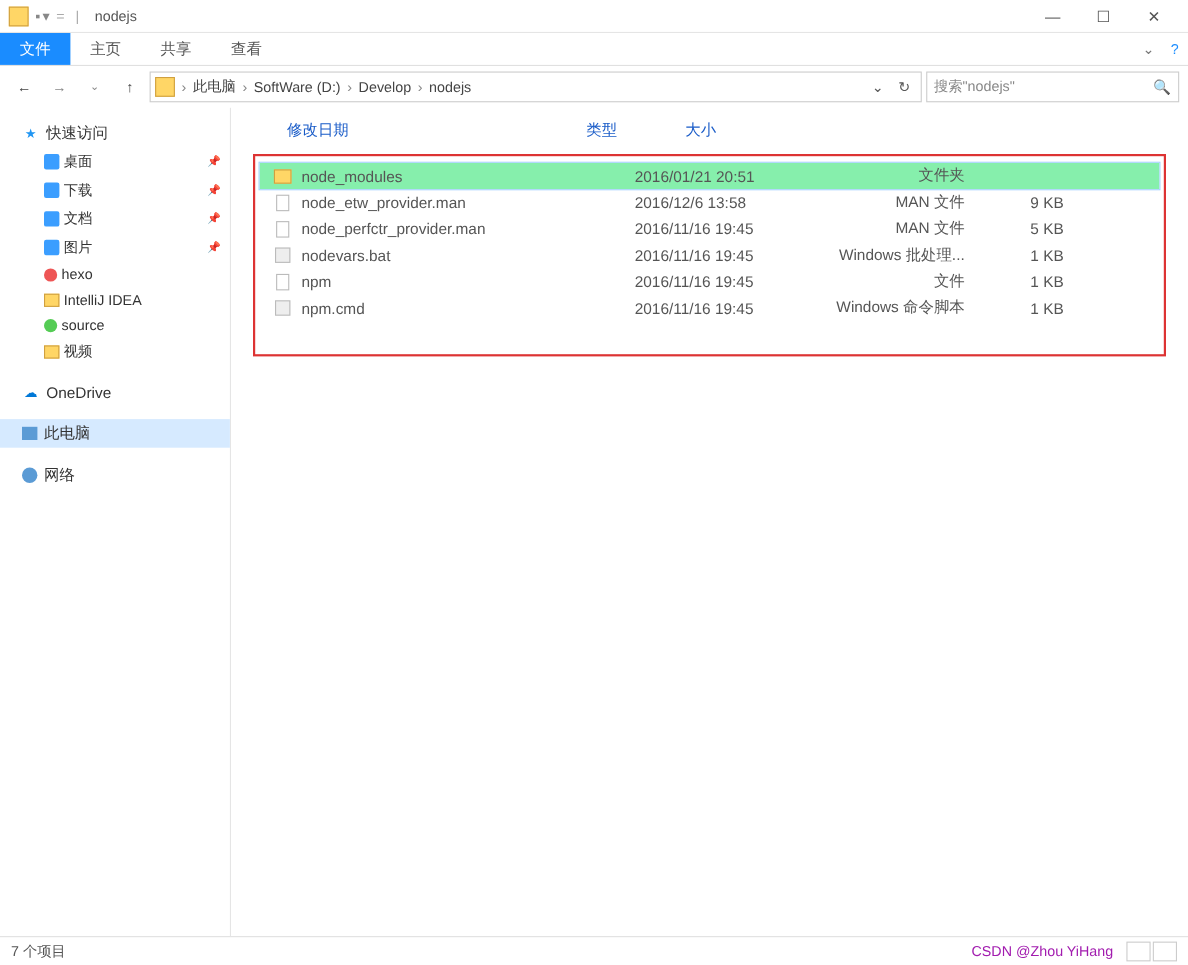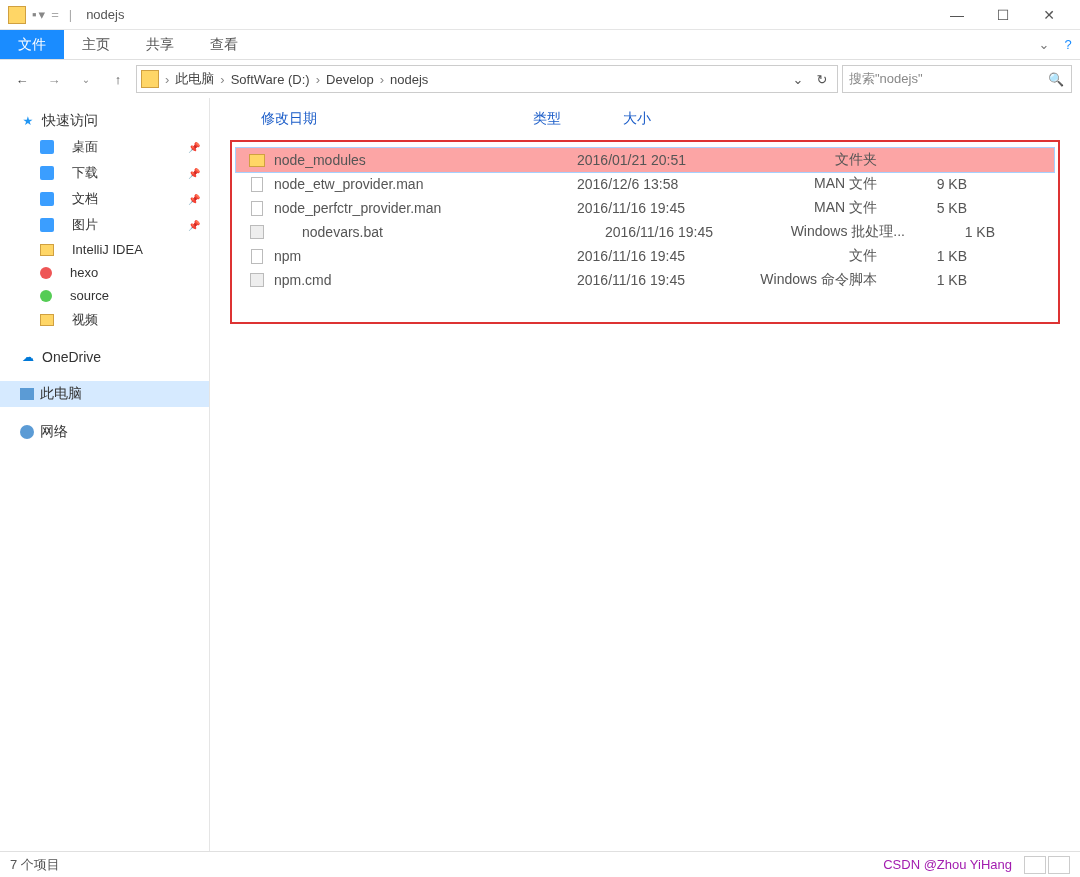--- a/index.html
+++ b/index.html
@@ -35,21 +35,21 @@
 .searchbox { width: 230px; height: 28px; border: 1px solid #ccc; display: flex; align-items: center; padding: 0 6px; color: #888; }
 .searchbox .mag { margin-left: auto; color: #555; }
 
 
 .body { display: flex; height: calc(100% - 30px - 30px - 38px - 26px); }
 
 
 .sidebar { width: 210px; border-right: 1px solid #e5e5e5; padding-top: 10px; }
 .sb-group { margin-bottom: 12px; }
 .sb-head { display: flex; align-items: center; padding: 4px 8px 4px 20px; color: #333; gap: 6px; font-size: 14px; }
-.sb-item { display: flex; align-items: center; padding: 4px 8px 4px 40px; color: #333; gap: 18px; }
+.sb-item { display: flex; align-items: center; padding: 4px 8px 4px 40px; color: #333; gap: 4px; }
 .pin { margin-left: auto; color: #999; font-size: 10px; }
 .ic { width: 16px; height: 16px; display: inline-flex; align-items: center; justify-content: center; font-size: 12px; }
 .ic-star { color: #2196f3; }
 .ic-folder { background: #ffd666; border: 1px solid #d0a040; width: 14px; height: 12px; }
 .ic-blue { background: #3b9eff; width: 14px; height: 14px; border-radius: 2px; }
 .ic-red { background: #e55; width: 12px; height: 12px; border-radius: 50%; }
 .ic-green { background: #5c5; width: 12px; height: 12px; border-radius: 50%; }
 .ic-pc { background: #5b9bd5; width: 14px; height: 12px; }
 .ic-net { background: #5b9bd5; width: 14px; height: 14px; border-radius: 50%; }
 .ic-cloud { color: #0078d7; }
@@ -59,21 +59,21 @@
 .colhead { display: flex; padding: 6px 0 8px 20px; color: #1a5cc8; border-bottom: none; }
 .colhead div { font-size: 14px; }
 .sorta { margin-left: 60px; color: #1a5cc8; }
 .c-name { width: 320px; }
 .c-date { width: 150px; margin-left: 11px; }
 .c-type { width: 150px; text-align: right; }
 .c-size { width: 90px; text-align: right; }
 
 .filelist { border: 2px solid #d33; padding: 6px 4px 30px 4px; margin-top: 4px; }
 .frow { display: flex; align-items: center; padding: 3px 0 3px 12px; color: #555; font-size: 14px; }
-.frow.sel { background: #fca5a5; outline: 1px solid #a6d1ff; }
+.frow.sel { background: #86efac; outline: 1px solid #a6d1ff; }
 .fic { width: 18px; height: 18px; margin-right: 8px; display: flex; align-items: center; justify-content: center; }
 .fic-folder { background: #ffd666; border: 1px solid #d0a040; width: 16px; height: 13px; }
 .fic-exe { background: #7cb342; width: 14px; height: 14px; border-radius: 3px; }
 .fic-file { border: 1px solid #bbb; width: 12px; height: 15px; background: #fff; }
 .fic-bat { border: 1px solid #bbb; width: 14px; height: 14px; background: #eee; }
 
 
 .status { height: 26px; border-top: 1px solid #e0e0e0; display: flex; align-items: center; padding: 0 10px; color: #555; }
 .status .watermark { margin-left: auto; color: #a21caf; font-size: 13px; }
 .status .viewbtns { display: flex; gap: 2px; margin-left: 12px; }
@@ -157,26 +157,26 @@
             <span class="ic ic-blue"></span>
             <span>文档</span>
             <span class="pin">📌</span>
           </div>
           <div class="sb-item">
             <span class="ic ic-blue"></span>
             <span>图片</span>
             <span class="pin">📌</span>
           </div>
           <div class="sb-item">
+            <span class="ic ic-red"></span>
+            <span>hexo</span>
+          </div>
+          <div class="sb-item">
             <span class="ic ic-folder"></span>
             <span>IntelliJ IDEA</span>
-          </div>
-          <div class="sb-item">
-            <span class="ic ic-red"></span>
-            <span>hexo</span>
           </div>
           <div class="sb-item">
             <span class="ic ic-green"></span>
             <span>source</span>
           </div>
           <div class="sb-item">
             <span class="ic ic-folder"></span>
             <span>视频</span>
           </div>
         </div>
@@ -232,21 +232,21 @@
           </span>
           <div class="c-name" style="width: 292px;">node_perfctr_provider.man</div>
           <div class="c-date">2016/11/16 19:45</div>
           <div class="c-type">MAN 文件</div>
           <div class="c-size">5 KB</div>
         </div>
         <div class="frow">
           <span class="fic">
             <span class="fic-bat"></span>
           </span>
-          <div class="c-name" style="width: 292px; margin-left: 28px;">nodevars.bat</div>
+          <div class="c-name" style="width: 292px;">nodevars.bat</div>
           <div class="c-date">2016/11/16 19:45</div>
           <div class="c-type">Windows 批处理...</div>
           <div class="c-size">1 KB</div>
         </div>
         <div class="frow">
           <span class="fic">
             <span class="fic-file"></span>
           </span>
           <div class="c-name" style="width: 292px;">npm</div>
           <div class="c-date">2016/11/16 19:45</div>

